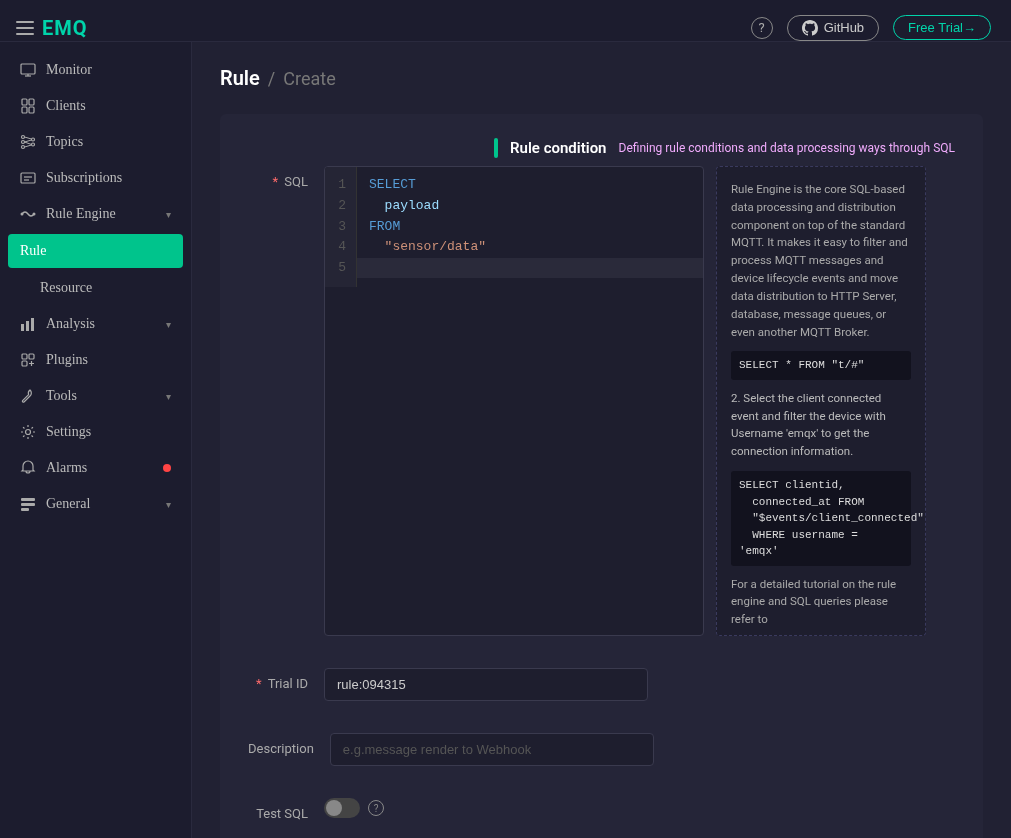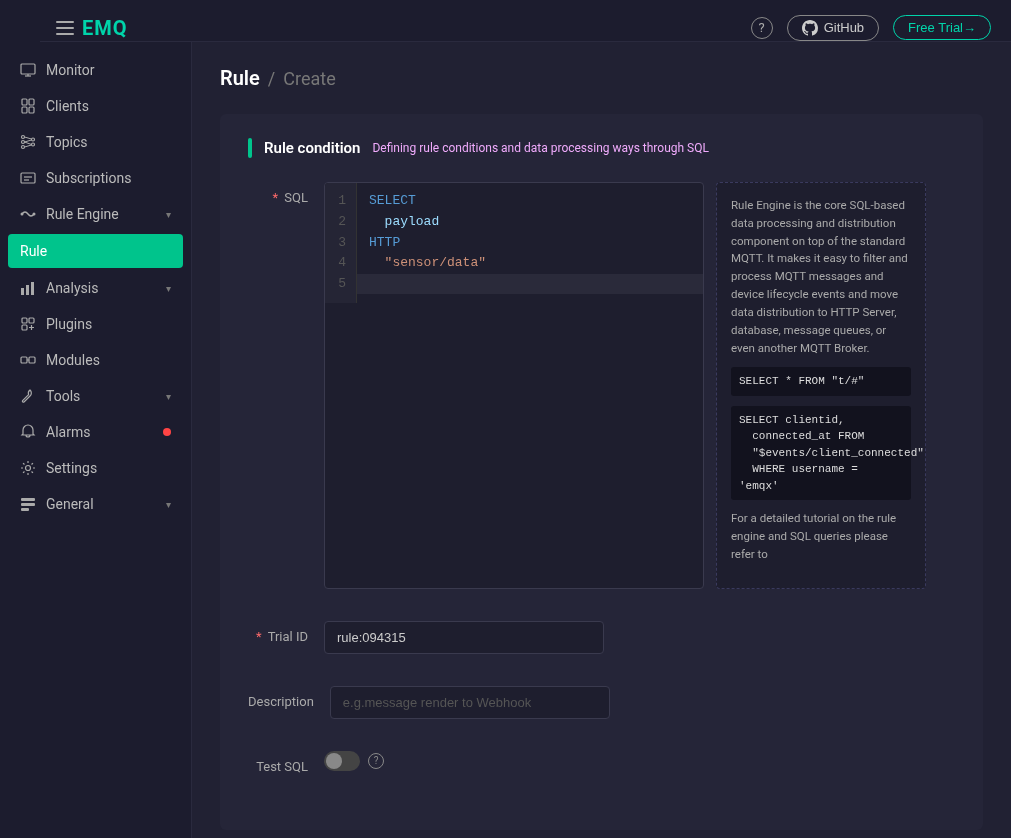--- a/index.html
+++ b/index.html
@@ -18,21 +18,20 @@
       position: fixed;
       top: 0; left: 0; right: 0;
       height: 42px;
       background: #1c1c2e;
       display: flex;
       align-items: center;
       justify-content: space-between;
       padding: 14px 20px 0 0;
       z-index: 100;
       border-bottom: 1px solid #2a2a3e;
-      margin-left: 40px;
     }
     .topbar-left {
       display: flex;
       align-items: center;
       gap: 8px;
       padding-left: 16px;
     }
     .hamburger {
       width: 18px;
       height: 14px;
@@ -124,20 +123,21 @@
       color: #fff;
       border-radius: 4px;
       margin: 2px 8px;
       padding: 9px 12px;
     }
     .sidebar-item.sub {
       padding-left: 40px;
     }
     .sidebar-label {
       flex: 1;
+      font-family: Liberation Serif, serif;
     }
     .sidebar-chevron {
       font-size: 10px;
       color: #777;
     }
     .alarm-dot {
       width: 8px;
       height: 8px;
       background: #ff4444;
       border-radius: 50%;
@@ -177,21 +177,22 @@
     
     .condition-card {
       background: #252538;
       border-radius: 6px;
       padding: 24px 28px;
     }
     .section-header {
       display: flex;
       align-items: center;
       gap: 12px;
-      margin-bottom: 24px;
+      margin-bottom: 8px;
+      justify-content: flex-end;
     }
     .section-bar {
       width: 4px;
       height: 20px;
       background: #00c48c;
       border-radius: 2px;
     }
     .section-title {
       font-size: 15px;
       font-weight: 600;
@@ -303,21 +304,21 @@
     }
 
     
     .form-input {
       background: #1e1e2e;
       border: 1px solid #3a3a4e;
       border-radius: 4px;
       color: #ccc;
       font-size: 13px;
       padding: 8px 12px;
-      width: 280px;
+      width: 324px;
       outline: none;
     }
     .form-input::placeholder {
       color: #555;
     }
 
     
     .toggle-wrapper {
       display: flex;
       align-items: center;
@@ -438,20 +439,23 @@
       <circle cx="14" cy="8" r="1.5" fill="#aaa"></circle>
     </svg>
     <span class="sidebar-label">Rule Engine</span>
     <span class="sidebar-chevron">▾</span>
   </div>
 
   <div class="sidebar-item active">
     <span class="sidebar-label">Rule</span>
   </div>
 
+  <div class="sidebar-item sub">
+    <span class="sidebar-label">Resource</span>
+  </div>
 
   <div class="sidebar-item">
     <svg class="icon-svg" viewBox="0 0 16 16" fill="none">
       <rect x="1" y="8" width="3" height="7" fill="#aaa"></rect>
       <rect x="6" y="5" width="3" height="10" fill="#aaa"></rect>
       <rect x="11" y="2" width="3" height="13" fill="#aaa"></rect>
     </svg>
     <span class="sidebar-label">Analysis</span>
     <span class="sidebar-chevron">▾</span>
   </div>
@@ -459,52 +463,44 @@
   <div class="sidebar-item">
     <svg class="icon-svg" viewBox="0 0 16 16" fill="none">
       <rect x="2" y="2" width="5" height="5" rx="1" stroke="#aaa" stroke-width="1.2"></rect>
       <rect x="9" y="2" width="5" height="5" rx="1" stroke="#aaa" stroke-width="1.2"></rect>
       <rect x="2" y="9" width="5" height="5" rx="1" stroke="#aaa" stroke-width="1.2"></rect>
       <path d="M9 11.5 h5 M11.5 9 v5" stroke="#aaa" stroke-width="1.2"></path>
     </svg>
     <span class="sidebar-label">Plugins</span>
   </div>
 
-  <div class="sidebar-item">
-    <svg class="icon-svg" viewBox="0 0 16 16" fill="none">
-      <rect x="1" y="5" width="6" height="6" rx="1" stroke="#aaa" stroke-width="1.2"></rect>
-      <rect x="9" y="5" width="6" height="6" rx="1" stroke="#aaa" stroke-width="1.2"></rect>
-      <line x1="7" y1="8" x2="9" y2="8" stroke="#aaa" stroke-width="1.2"></line>
-    </svg>
-    <span class="sidebar-label">Modules</span>
-  </div>
 
   <div class="sidebar-item">
     <svg class="icon-svg" viewBox="0 0 16 16" fill="none">
       <path d="M10 2 a4 4 0 0 1 0 6 l-6 6 a1 1 0 0 1-1.4-1.4 l6-6 a4 4 0 0 1 1.4-4.6z" stroke="#aaa" stroke-width="1.2"></path>
     </svg>
     <span class="sidebar-label">Tools</span>
     <span class="sidebar-chevron">▾</span>
   </div>
 
   <div class="sidebar-item">
     <svg class="icon-svg" viewBox="0 0 16 16" fill="none">
+      <circle cx="8" cy="8" r="2.5" stroke="#aaa" stroke-width="1.2"></circle>
+      <path d="M8 1v2M8 13v2M1 8h2M13 8h2M3.05 3.05l1.41 1.41M11.54 11.54l1.41 1.41M3.05 12.95l1.41-1.41M11.54 4.46l1.41-1.41" stroke="#aaa" stroke-width="1.2"></path>
+    </svg>
+    <span class="sidebar-label">Settings</span>
+  </div>
+
+  <div class="sidebar-item">
+    <svg class="icon-svg" viewBox="0 0 16 16" fill="none">
       <path d="M8 1 a5 5 0 0 1 5 5 v4 l1 1 H2 l1-1 V6 a5 5 0 0 1 5-5z" stroke="#aaa" stroke-width="1.2"></path>
       <path d="M6 11 a2 2 0 0 0 4 0" stroke="#aaa" stroke-width="1.2"></path>
     </svg>
     <span class="sidebar-label">Alarms</span>
     <span class="alarm-dot"></span>
-  </div>
-
-  <div class="sidebar-item">
-    <svg class="icon-svg" viewBox="0 0 16 16" fill="none">
-      <circle cx="8" cy="8" r="2.5" stroke="#aaa" stroke-width="1.2"></circle>
-      <path d="M8 1v2M8 13v2M1 8h2M13 8h2M3.05 3.05l1.41 1.41M11.54 11.54l1.41 1.41M3.05 12.95l1.41-1.41M11.54 4.46l1.41-1.41" stroke="#aaa" stroke-width="1.2"></path>
-    </svg>
-    <span class="sidebar-label">Settings</span>
   </div>
 
   <div class="sidebar-item">
     <svg class="icon-svg" viewBox="0 0 16 16" fill="none">
       <rect x="1" y="2" width="14" height="3" rx="1" fill="#aaa"></rect>
       <rect x="1" y="7" width="14" height="3" rx="1" fill="#aaa"></rect>
       <rect x="1" y="12" width="8" height="3" rx="1" fill="#aaa"></rect>
     </svg>
     <span class="sidebar-label">General</span>
     <span class="sidebar-chevron">▾</span>
@@ -538,30 +534,31 @@
               <div class="line-numbers">
                 <div>1</div>
                 <div>2</div>
                 <div>3</div>
                 <div>4</div>
                 <div>5</div>
               </div>
               <div class="code-content">
                 <span class="code-line"><span class="kw-select">SELECT</span></span>
                 <span class="code-line">  <span class="kw-payload">payload</span></span>
-                <span class="code-line"><span class="kw-from">HTTP</span></span>
+                <span class="code-line"><span class="kw-from">FROM</span></span>
                 <span class="code-line">  <span class="kw-string">"sensor/data"</span></span>
                 <span class="cursor-line"></span>
               </div>
             </div>
           </div>
 
           <div class="help-panel">
             <p>Rule Engine is the core SQL-based data processing and distribution component on top of the standard MQTT. It makes it easy to filter and process MQTT messages and device lifecycle events and move data distribution to HTTP Server, database, message queues, or even another MQTT Broker.</p>
             <div class="code-snippet">SELECT * FROM "t/#"</div>
+            <p class="help-numbered">2. Select the client connected event and filter the device with Username 'emqx' to get the connection information.</p>
             <div class="code-snippet">
               SELECT clientid,<br>
               &nbsp;&nbsp;connected_at FROM<br>
               &nbsp;&nbsp;"$events/client_connected"<br>
               &nbsp;&nbsp;WHERE username = 'emqx'
             </div>
             <p>
               <span>For a detailed tutorial on the rule engine and SQL queries please refer to </span>
               
               

